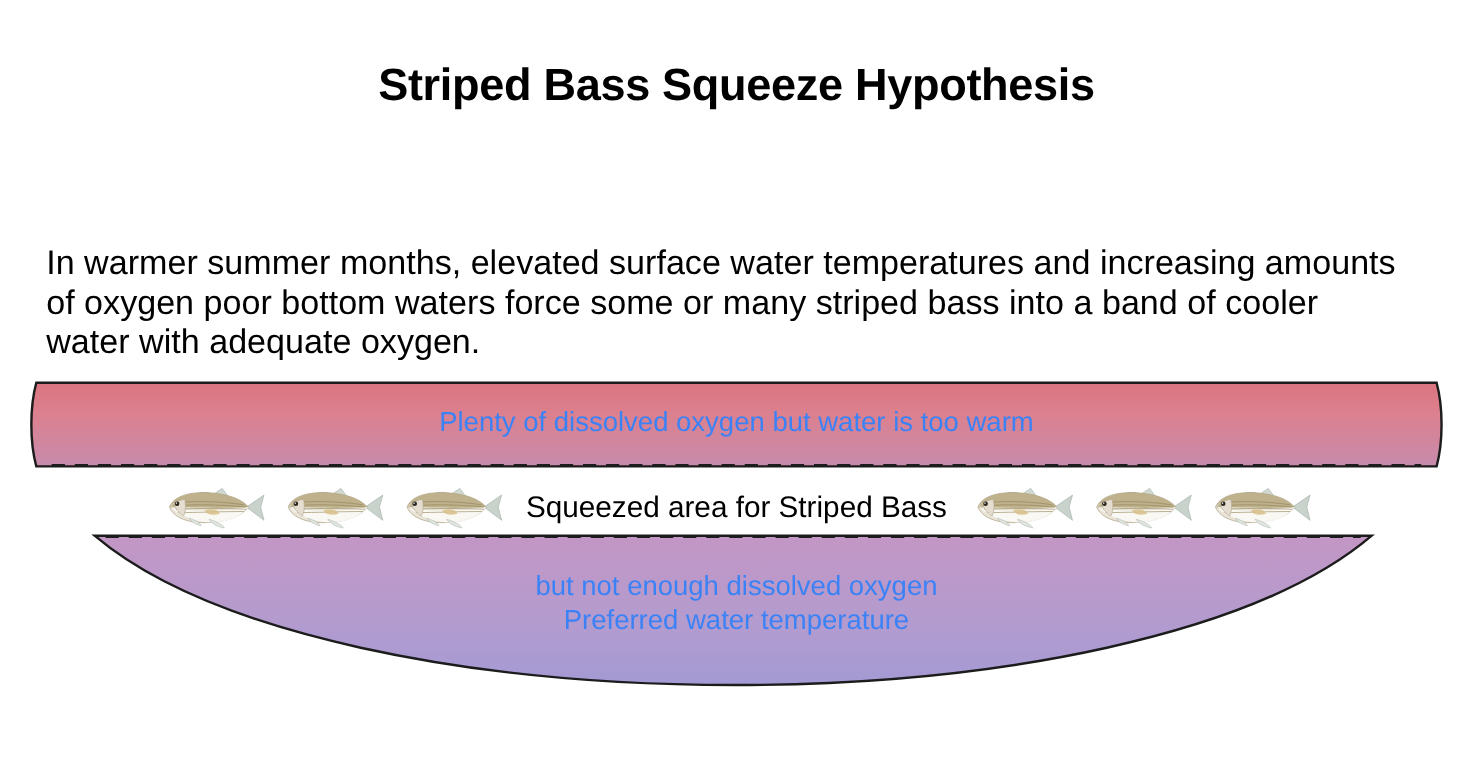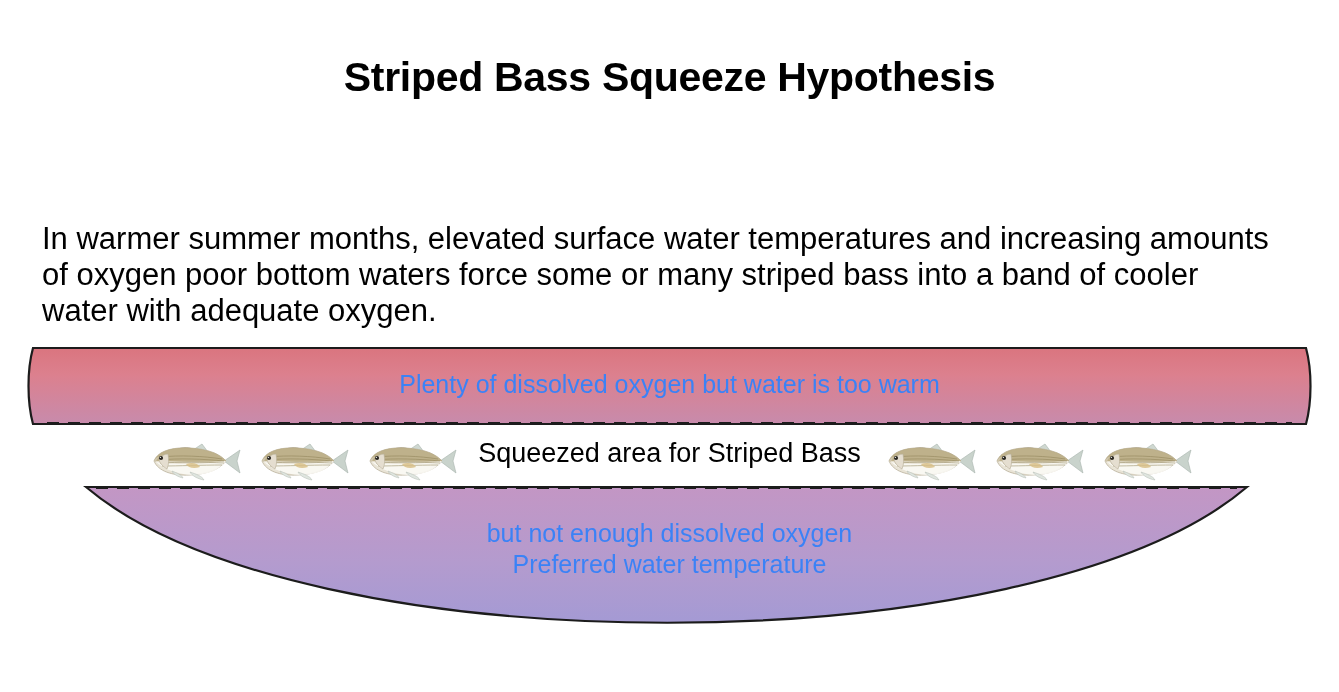--- a/index.html
+++ b/index.html
@@ -69,20 +69,21 @@
     width: 1339px;
   }
 
   #squeeze-row {
     position: absolute;
     top: 436px;
     left: 0;
     width: 1339px;
     height: 50px;
     display: flex;
+    align-items: center;
     justify-content: center;
   }
   #squeeze-label {
     font-size: 27px;
     line-height: 34px;
     white-space: nowrap;
     padding: 0 14px;
   }
   .fish-group {
     display: flex;

